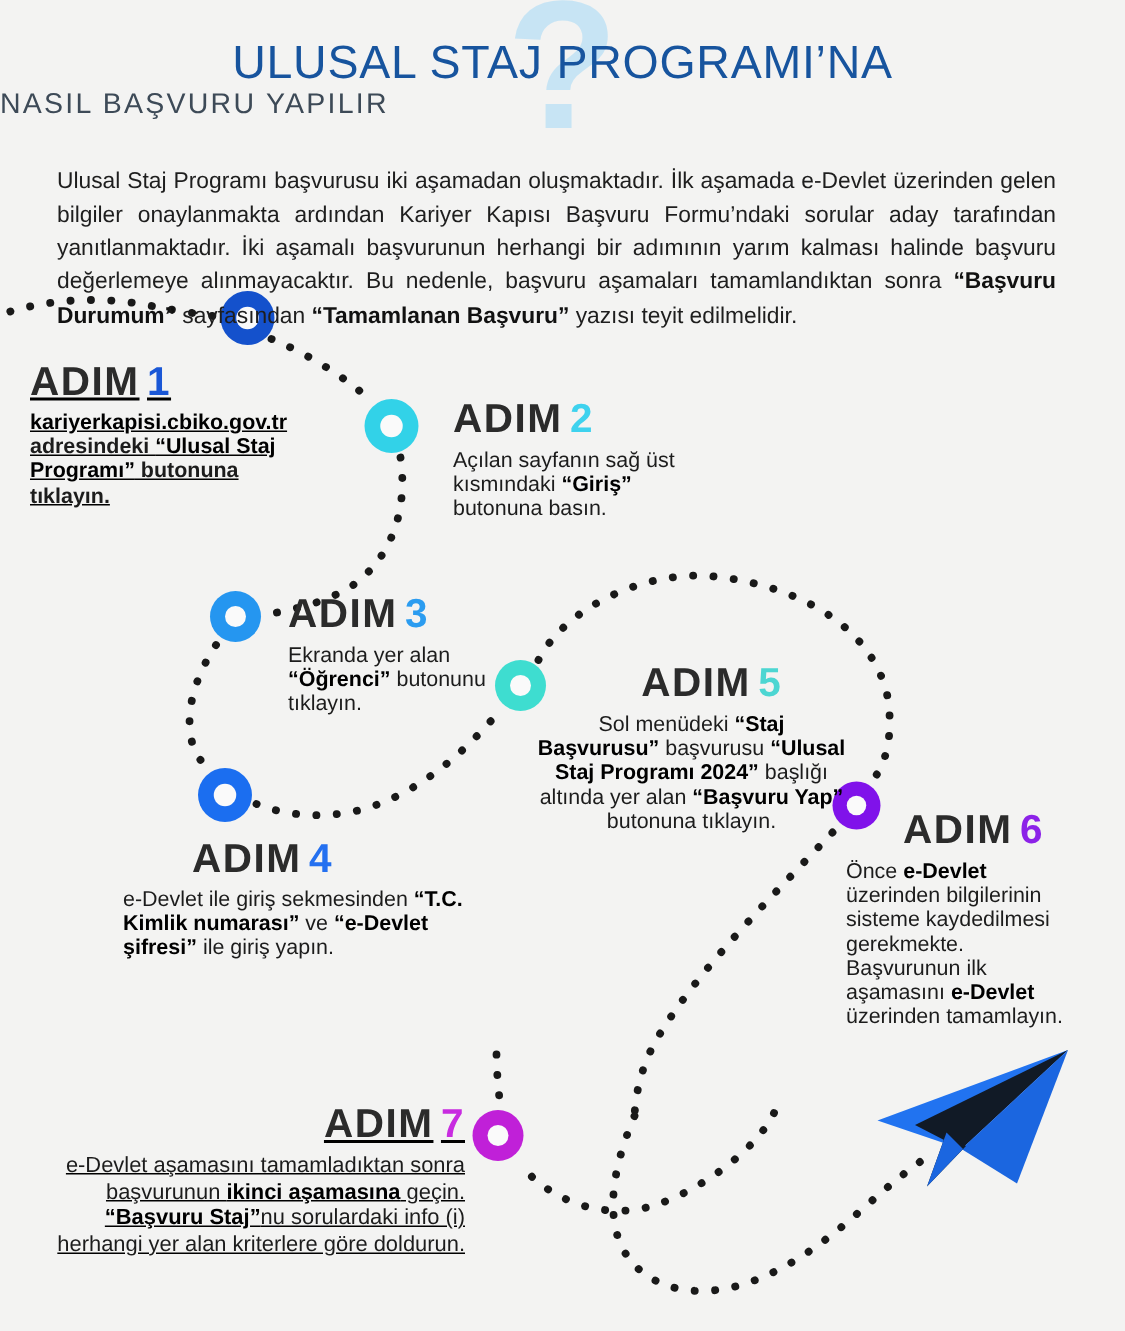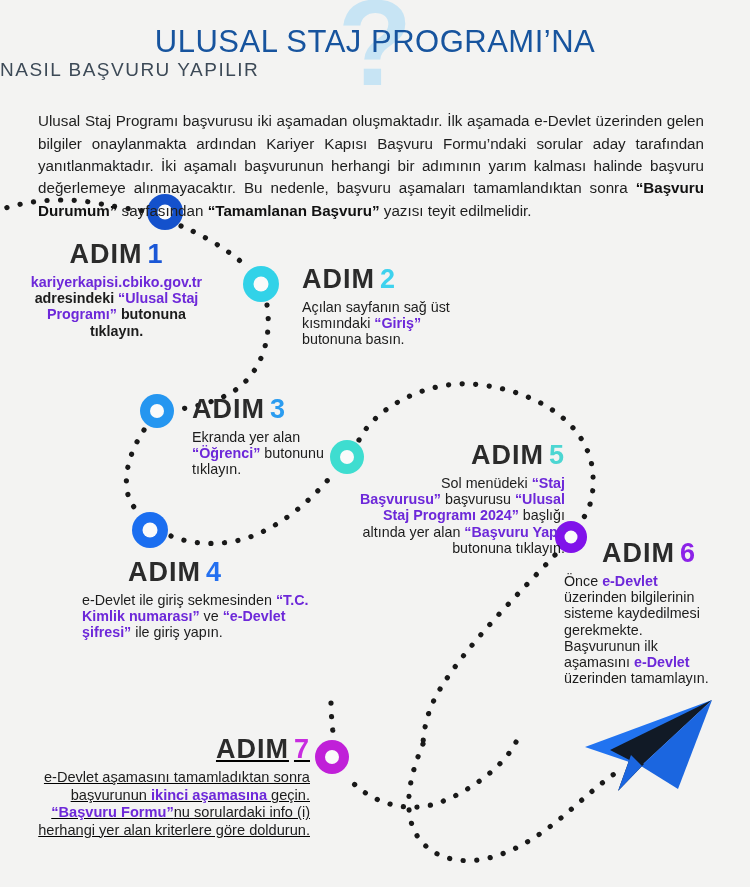--- a/index.html
+++ b/index.html
@@ -32,29 +32,29 @@
 
   
   svg.deco{position:absolute;left:0;top:0;z-index:1;}
   .dots{fill:none;stroke:#191919;stroke-width:5.2;stroke-linecap:round;stroke-dasharray:0.1 13.5;}
 
   
   .step{position:absolute;z-index:3;}
   .step .head{font-size:27px;font-weight:bold;letter-spacing:1px;color:#2b2b2b;line-height:1;margin-bottom:6px;white-space:nowrap;}
   .step .head .num{margin-left:5px;}
   .step .txt{font-size:14.3px;line-height:16.2px;color:#1c1c1c;}
-  .step .txt b{font-weight:bold;color:#6d28d9;}
+  .step .txt b{font-weight:bold;color:#000000;}
 
-  .step1{left:20px;top:241px;width:193px;text-align:center;}
+  .step1{left:20px;top:241px;width:193px;text-align:left;text-decoration:underline;}
   .step1 .txt{font-weight:bold;}
   .step2{left:302px;top:266px;width:152px;text-align:left;}
   .step3{left:192px;top:396px;width:140px;text-align:left;}
   .step4{left:82px;top:559px;width:252px;text-align:left;}
   .step4 .head{padding-left:46px;}
-  .step5{left:357px;top:442px;width:208px;text-align:right;}
+  .step5{left:357px;top:442px;width:208px;text-align:center;}
   .step5 .head{padding-left:27px;}
   .step6{left:564px;top:540px;width:154px;text-align:left;}
   .step6 .head{padding-left:38px;}
   .step7{left:35px;top:736px;width:275px;text-align:right;text-decoration:underline;}
   .step7 .txt{font-size:14.6px;line-height:17.6px;}
 </style>
 </head>
 <body>
 
 <div class="stage">
@@ -156,16 +156,16 @@
     <div class="head">
       <span>ADIM</span><span class="num" style="color: rgb(140, 34, 232);">6</span>
     </div>
     <div class="txt"><span>Önce </span><b>e-Devlet</b><span> üzerinden bilgilerinin sisteme kaydedilmesi gerekmekte. Başvurunun ilk aşamasını </span><b>e-Devlet</b><span> üzerinden tamamlayın.</span></div>
   </div>
 
   <div class="step step7">
     <div class="head">
       <span>ADIM</span><span class="num" style="color: rgb(200, 44, 224);">7</span>
     </div>
-    <div class="txt"><span>e-Devlet aşamasını tamamladıktan sonra başvurunun </span><b>ikinci aşamasına</b><span> geçin. </span><b>“Başvuru Formu”</b><span>nu sorulardaki info (i) herhangi yer alan kriterlere göre doldurun.</span></div>
+    <div class="txt"><span>e-Devlet aşamasını tamamladıktan sonra başvurunun </span><b>ikinci aşamasına</b><span> geçin. </span><b>“Başvuru Staj”</b><span>nu sorulardaki info (i) herhangi yer alan kriterlere göre doldurun.</span></div>
   </div>
 
 </div>
 
 </body></html>

